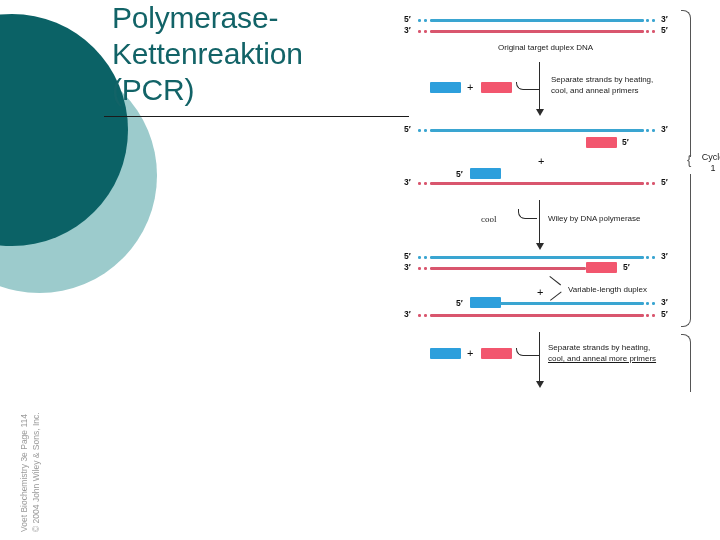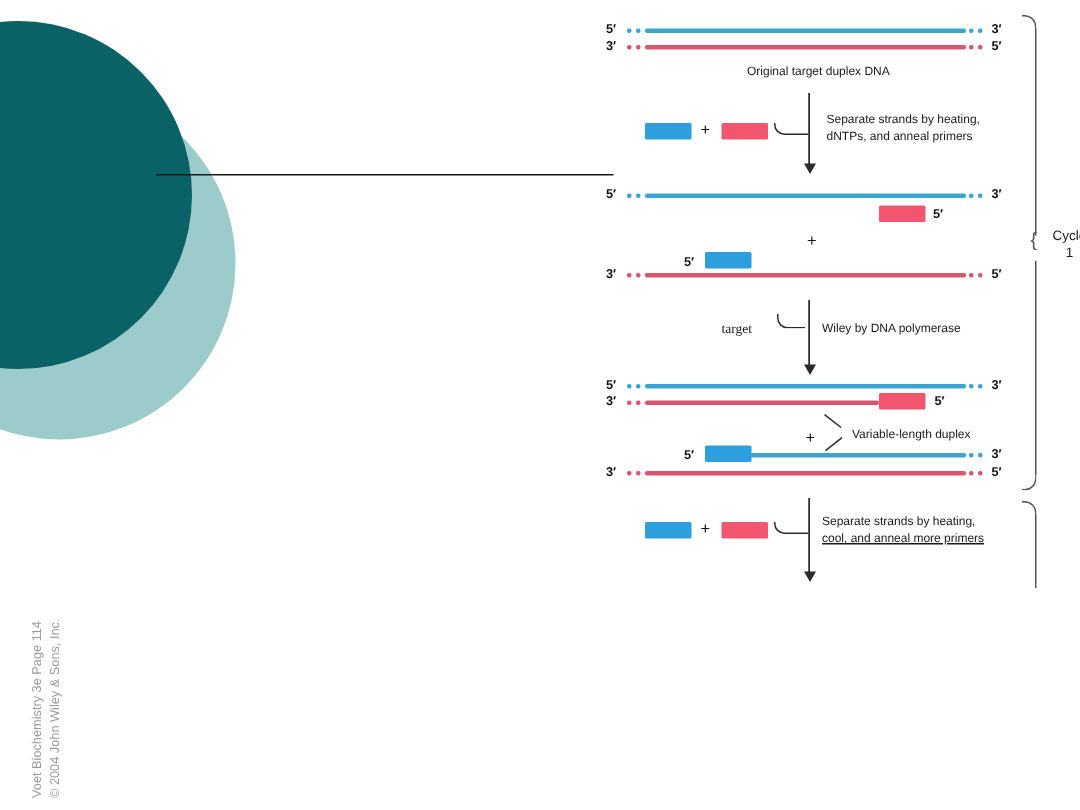--- a/index.html
+++ b/index.html
@@ -101,20 +101,25 @@
   .vline{position:absolute;width:1.2px;background:#2b2b2b;}
 </style>
 </head>
 <body>
 
 <div class="slide">
 
   <div class="circle-light"></div>
   <div class="circle-dark"></div>
 
+  <div class="title">
+    <div>Polymerase-</div>
+    <div>Kettenreaktion</div>
+    <div>(PCR)</div>
+  </div>
   <div class="title-rule"></div>
 
   <div class="credit">
     <div>Voet Biochemistry 3e  Page  114</div>
     <div>© 2004 John Wiley &amp; Sons, Inc.</div>
   </div>
 
   <div class="figure">
 
     <div class="lbl prime" style="left:6px;top:10px;">5′</div>
@@ -133,21 +138,21 @@
 
     <div class="primer b" style="left:32px;top:78px;width:31px;"></div>
     <div class="plus" style="left:69px;top:77px;">+</div>
     <div class="primer r" style="left:83px;top:78px;width:31px;"></div>
     <div class="hook" style="left:118px;top:78px;width:22px;height:7px;"></div>
 
     <div class="vline" style="left:141px;top:58px;height:48px;"></div>
     <div class="arrow" style="left:141px;top:58px;height:48px;"></div>
 
     <div class="caption" style="left:153px;top:70px;">Separate strands by heating,</div>
-    <div class="caption" style="left:153px;top:81px;">dNTPs, and anneal primers</div>
+    <div class="caption" style="left:153px;top:81px;">cool, and anneal primers</div>
 
     <div class="lbl prime" style="left:6px;top:120px;">5′</div>
     <div class="dots blue-d" style="left:18px;top:125px;"></div>
     <div class="strand blue" style="left:32px;top:125px;width:214px;"></div>
     <div class="dots blue-d" style="left:246px;top:125px;"></div>
     <div class="lbl prime" style="left:263px;top:120px;">3′</div>
 
     <div class="primer r" style="left:188px;top:133px;width:31px;"></div>
     <div class="lbl prime" style="left:224px;top:133px;">5′</div>
 
@@ -155,21 +160,21 @@
 
     <div class="lbl prime" style="left:58px;top:165px;">5′</div>
     <div class="primer b" style="left:72px;top:164px;width:31px;"></div>
 
     <div class="lbl prime" style="left:6px;top:173px;">3′</div>
     <div class="dots red-d" style="left:18px;top:178px;"></div>
     <div class="strand red" style="left:32px;top:178px;width:214px;"></div>
     <div class="dots red-d" style="left:246px;top:178px;"></div>
     <div class="lbl prime" style="left:263px;top:173px;">5′</div>
 
-    <div class="lbl lbl-serif" style="left:83px;top:210px;">target</div>
+    <div class="lbl lbl-serif" style="left:83px;top:210px;">cool</div>
     <div class="hook" style="left:120px;top:205px;width:18px;height:9px;"></div>
     <div class="vline" style="left:141px;top:196px;height:44px;"></div>
     <div class="arrow" style="left:141px;top:196px;height:44px;"></div>
     <div class="caption" style="left:150px;top:209px;">Wiley by DNA polymerase</div>
 
     <div class="lbl prime" style="left:6px;top:247px;">5′</div>
     <div class="dots blue-d" style="left:18px;top:252px;"></div>
     <div class="strand blue" style="left:32px;top:252px;width:214px;"></div>
     <div class="dots blue-d" style="left:246px;top:252px;"></div>
     <div class="lbl prime" style="left:263px;top:247px;">3′</div>

